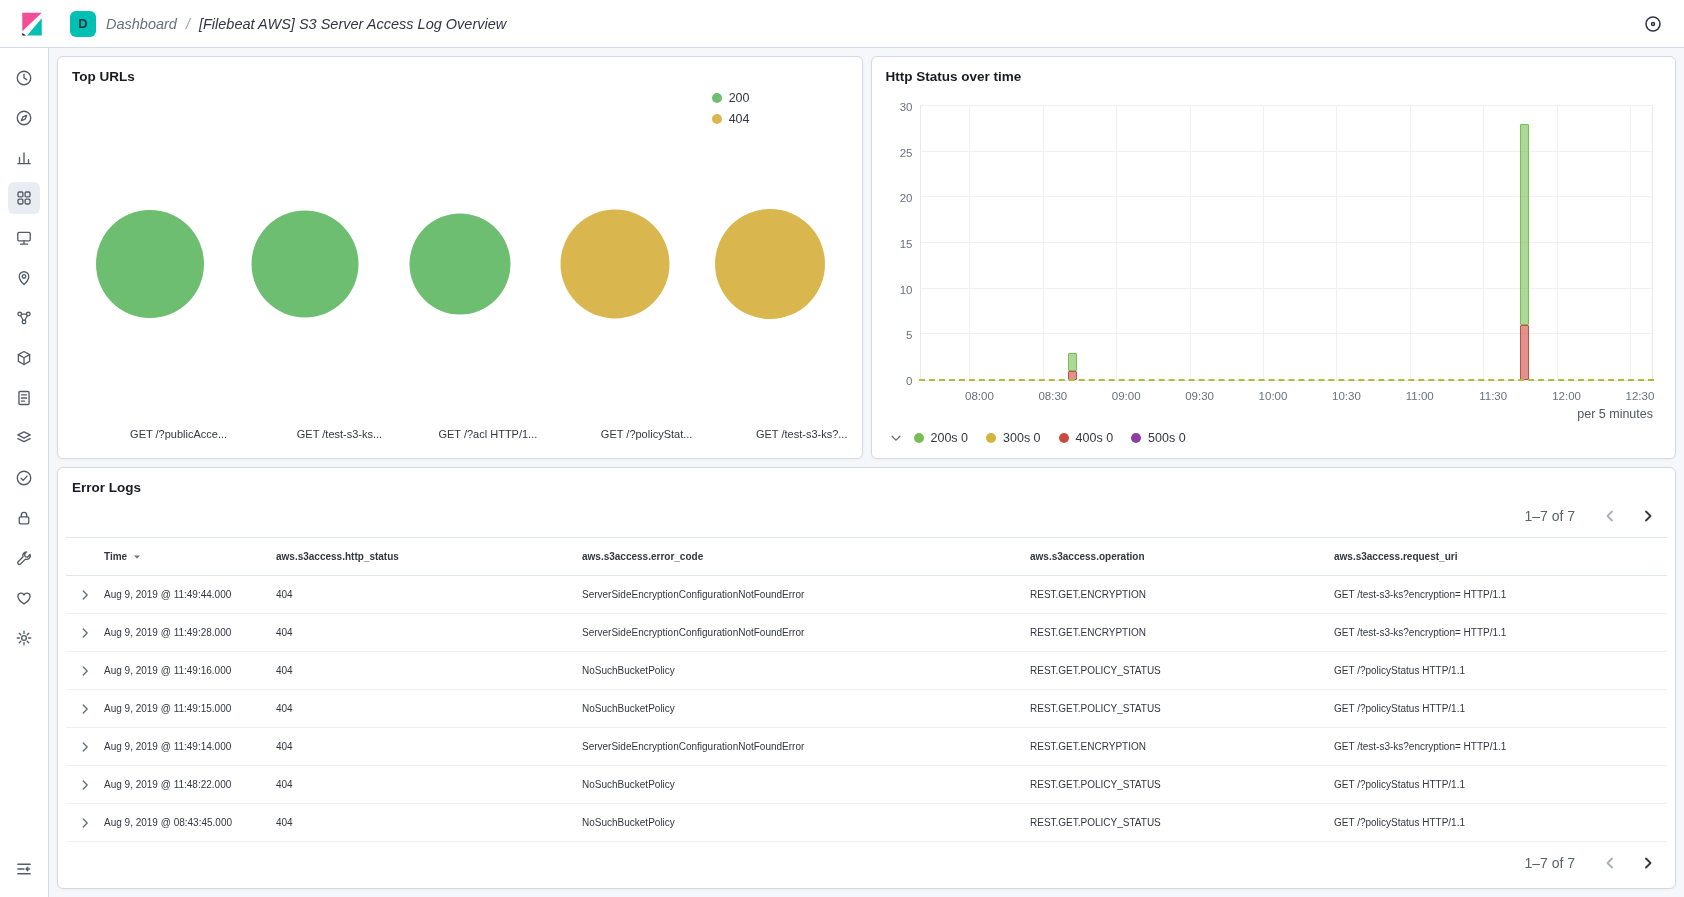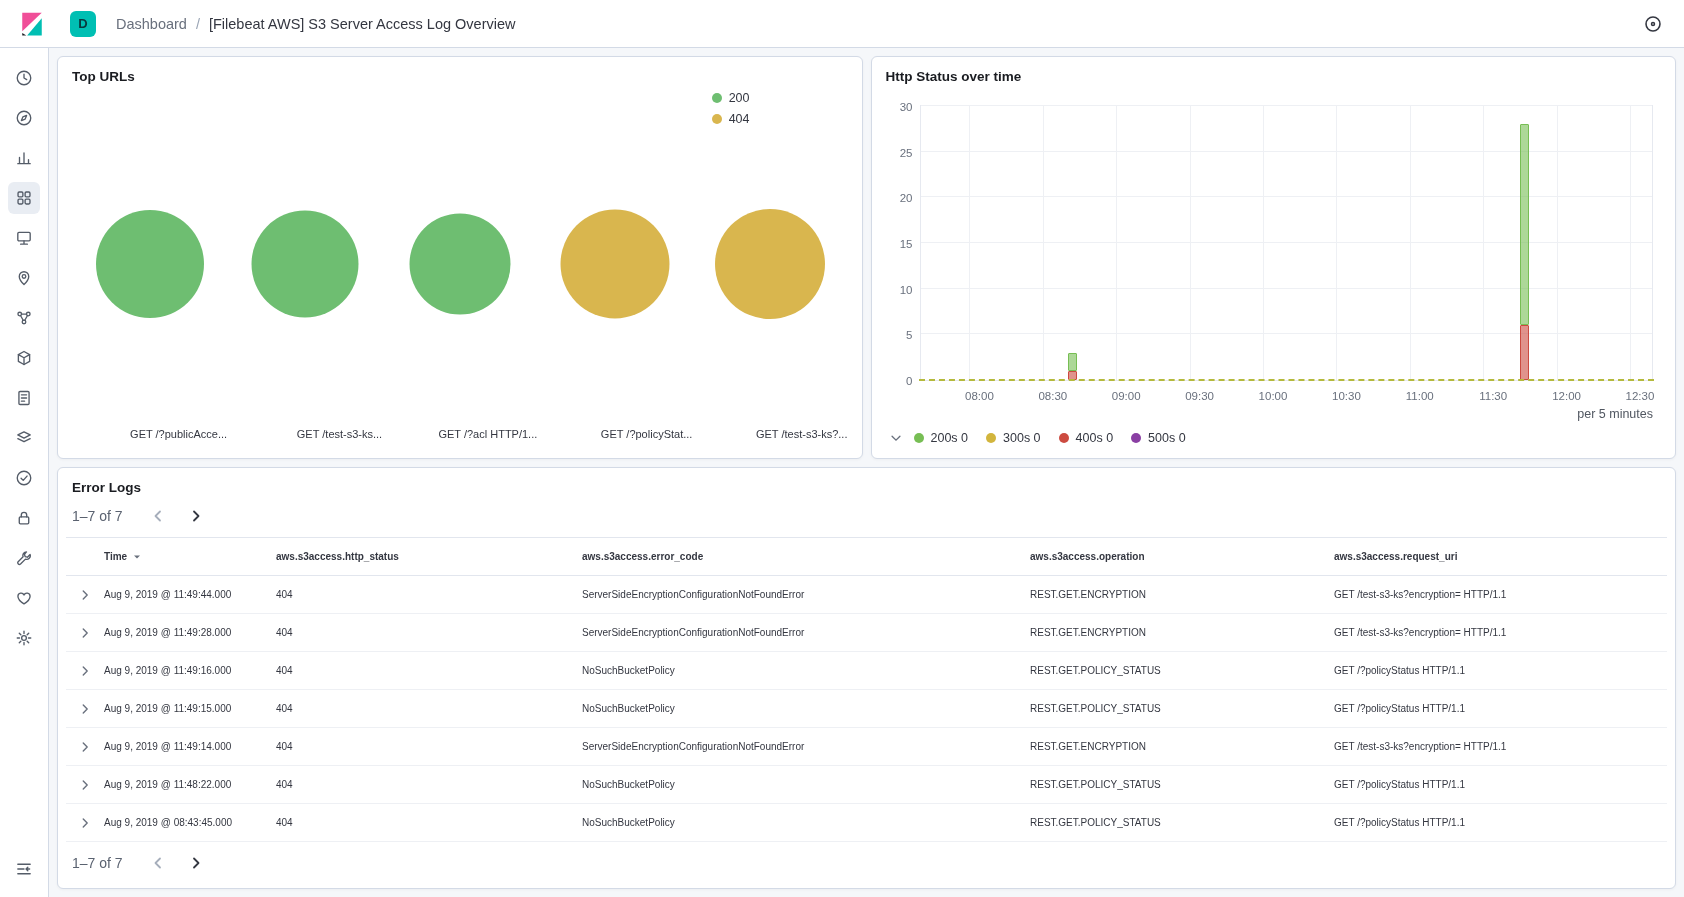--- a/index.html
+++ b/index.html
@@ -6,21 +6,21 @@
   html,body { width:1684px; height:897px; overflow:hidden; background:#F5F7FA;
     font-family:"Liberation Sans","DejaVu Sans",sans-serif; color:#343741; }
 
   
   .topbar { position:fixed; top:0; left:0; right:0; height:48px; background:#fff;
     border-bottom:1px solid #D3DAE6; display:flex; align-items:center; padding:0 18px; z-index:20; }
   .logo { width:28px; height:28px; display:flex; align-items:center; justify-content:center; cursor:pointer; }
   .space-badge { width:26px; height:26px; border-radius:6px; background:#00BFB3; color:#07393F;
     display:flex; align-items:center; justify-content:center; font-weight:700; font-size:13px;
     margin-left:24px; cursor:pointer; }
-  .breadcrumb { display:flex; align-items:flex-start; gap:9px; margin-left:20px; font-size:14.5px; }
+  .breadcrumb { display:flex; align-items:flex-start; gap:9px; margin-left:10px; font-size:14.5px;font-style:italic; }
   .crumb-root { color:#69707D; cursor:pointer; }
   .crumb-sep  { color:#9AA5B5; }
   .crumb-current { color:#343741; }
   .topbar-right { margin-left:auto; display:flex; align-items:center; }
   .help-btn { background:none; border:none; cursor:pointer; width:26px; height:26px;
     display:flex; align-items:center; justify-content:center; }
   .help-btn svg { stroke:#343741; fill:none; stroke-width:1.4; }
 
   
   .sidenav { position:fixed; top:48px; left:0; bottom:0; width:49px; background:#fff;
@@ -72,21 +72,21 @@
   .http-legend { position:absolute; left:14px; bottom:10px; display:flex; align-items:center;
     gap:8px; font-size:12.5px; }
   .legend-collapse { background:none; border:none; cursor:pointer; width:20px; height:20px;
     display:flex; align-items:center; justify-content:center; }
   .legend-collapse svg { stroke:#69707D; fill:none; stroke-width:1.5; stroke-linecap:round; }
   .legend-items { display:flex; align-items:center; gap:18px; }
 
   
   .error-panel { flex:1 1 auto; display:flex; flex-direction:column; padding:0 0 4px 0; }
   .error-panel h3 { padding:12px 14px 0 14px; }
-  .pag-row { display:flex; align-items:center; gap:12px;
+  .pag-row { display:flex; justify-content:flex-end; align-items:center; gap:12px;
     padding:8px 14px; }
   .pag-label { font-size:14px; color:#5A6270; margin-right:10px; }
   .pag-btn { background:none; border:none; cursor:pointer; width:26px; height:26px;
     display:flex; align-items:center; justify-content:center; color:#343741; }
   .pag-btn.disabled { color:#A6AEBB; }
   .pag-btn svg { stroke:currentColor; fill:none; stroke-width:1.8; stroke-linecap:round;
     stroke-linejoin:round; }
   .pag-row.bottom { margin-top:auto; }
   .table-wrap { padding:0 8px; }
   table { width:100%; border-collapse:collapse; table-layout:fixed; }

